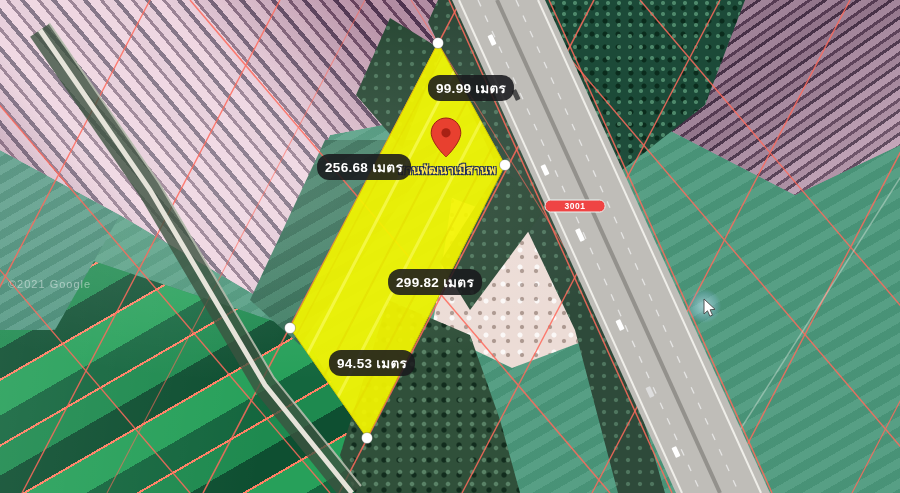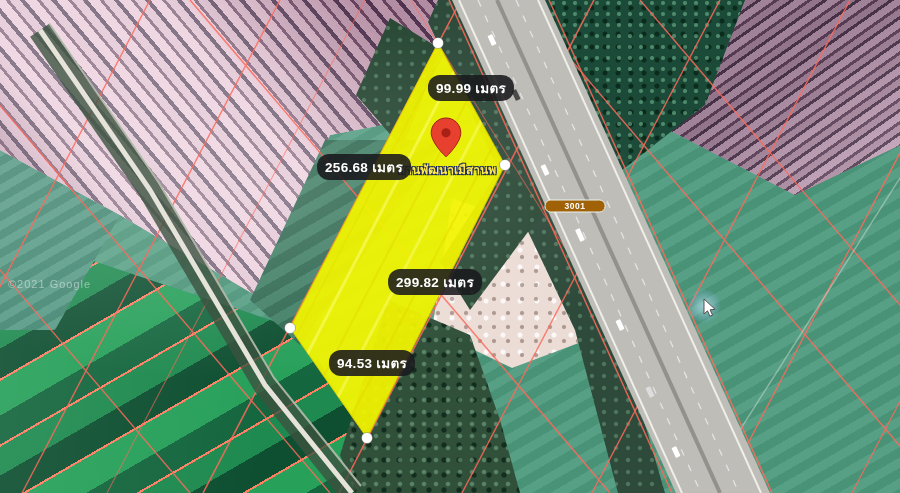--- a/index.html
+++ b/index.html
@@ -107,21 +107,21 @@
     font-size:13.5px;font-weight:700;letter-spacing:.3px;
     padding:2px 8px;border-radius:12px;white-space:nowrap;z-index:30;
   }
   .pin-caption{
     position:absolute;left:398px;top:160px;z-index:28;
     color:#ffe84d;font-size:12px;font-weight:700;white-space:nowrap;
     text-shadow:1px 1px 0 #1b2a5e,-1px 1px 0 #1b2a5e,1px -1px 0 #1b2a5e,-1px -1px 0 #1b2a5e;
   }
   .route-badge{
     position:absolute;left:575px;top:206px;transform:translate(-50%,-50%);
-    background:#a16207;border:1.5px solid #eaf6f4;color:#fff;
+    background:#ef4444;border:1.5px solid #eaf6f4;color:#fff;
     font-size:8.5px;font-weight:700;letter-spacing:.5px;
     padding:0 19px;border-radius:6px;line-height:11px;z-index:25;
   }
   .attribution{
     position:absolute;left:8px;top:278px;z-index:24;
     color:rgba(255,255,255,.45);font-size:11px;letter-spacing:1px;
   }
   .cursor-glow{
     position:absolute;left:687px;top:289px;width:34px;height:34px;border-radius:50%;
     background:radial-gradient(circle, rgba(195,228,246,.65), rgba(140,190,230,.25) 55%, transparent 72%);

